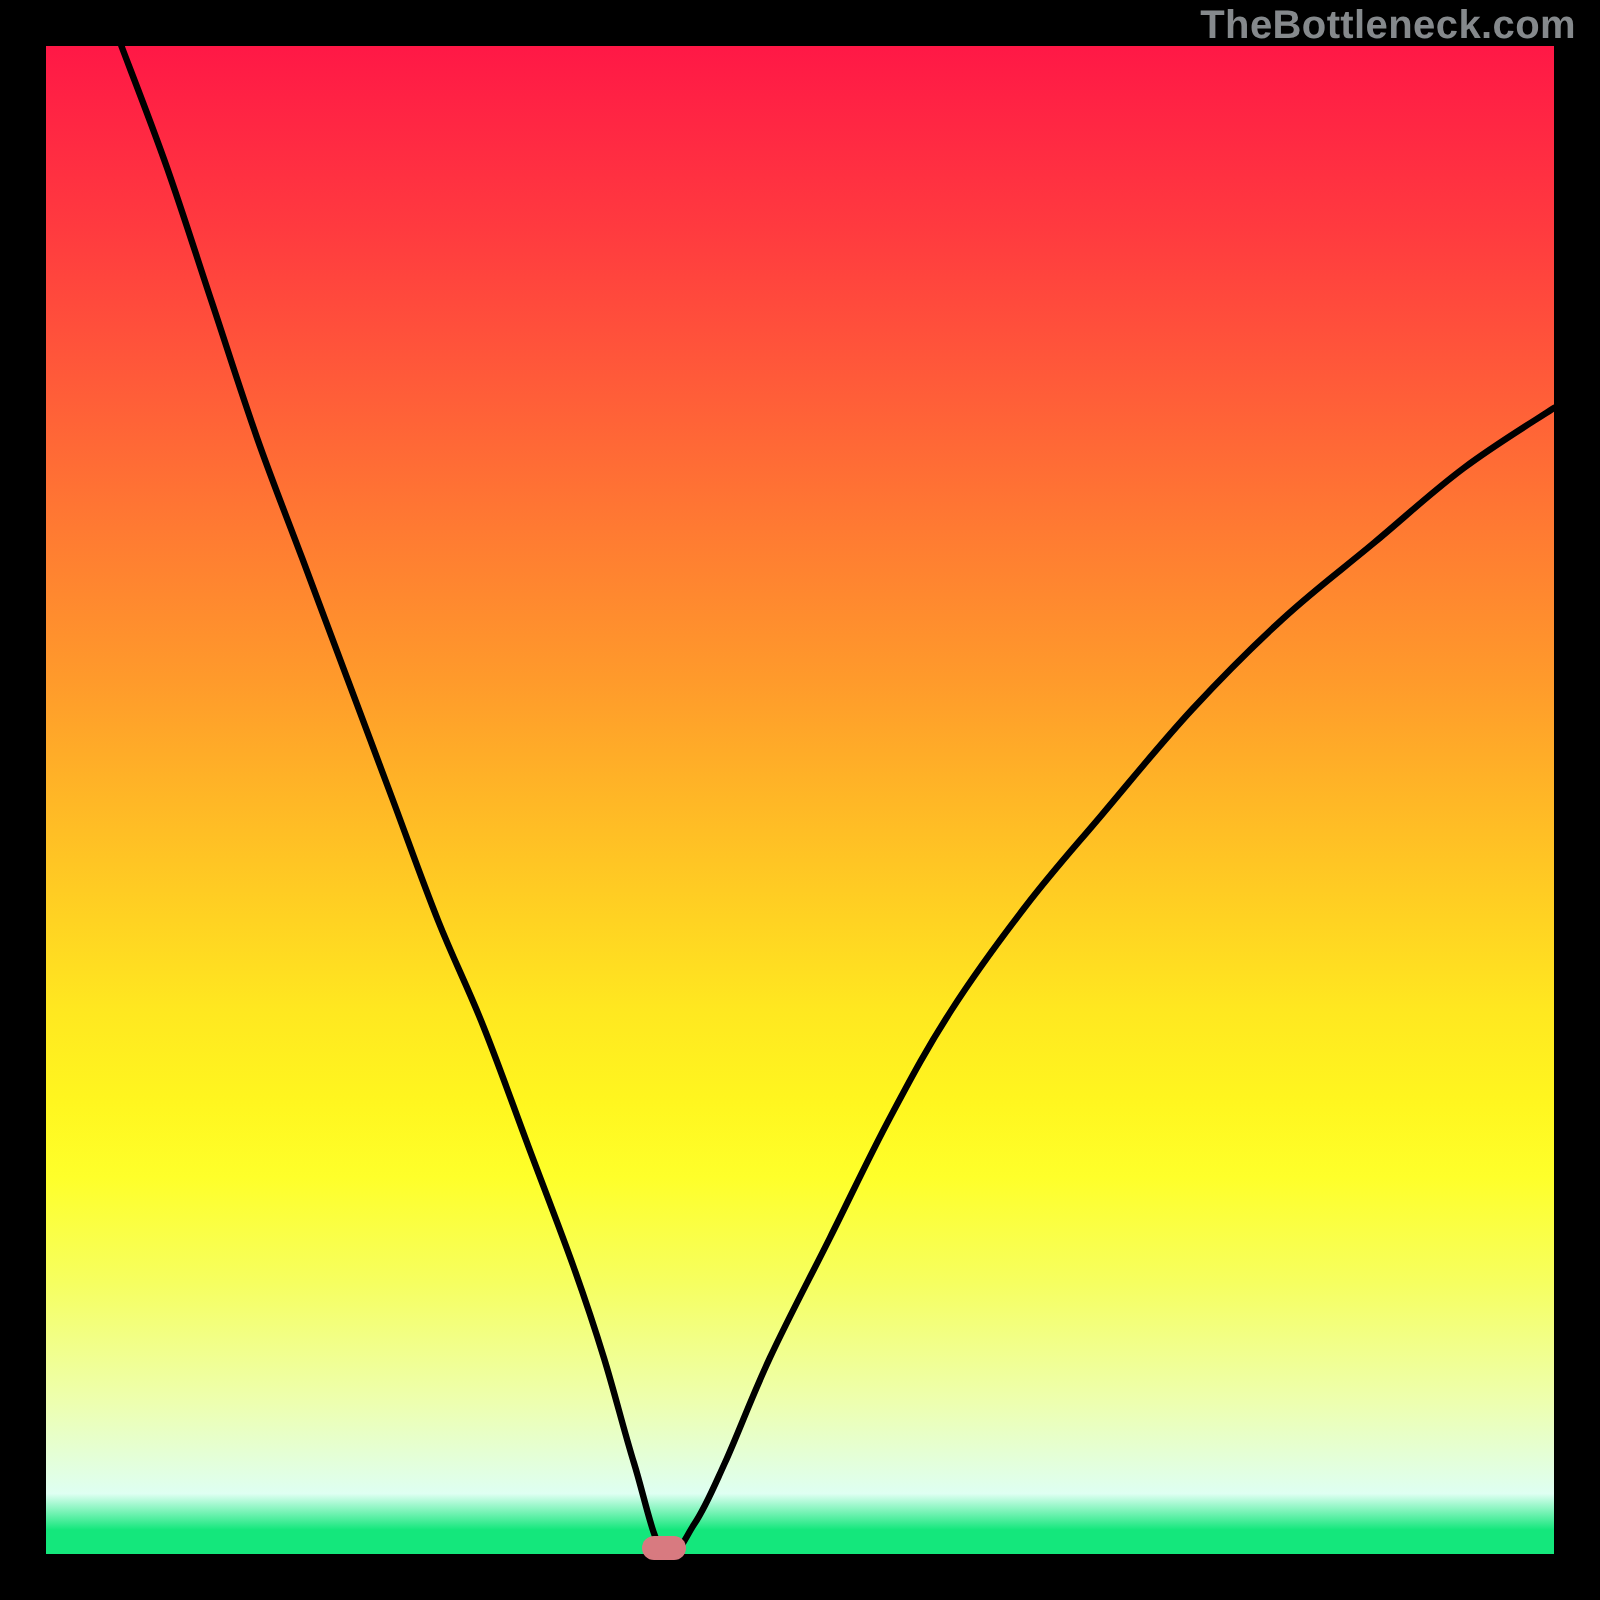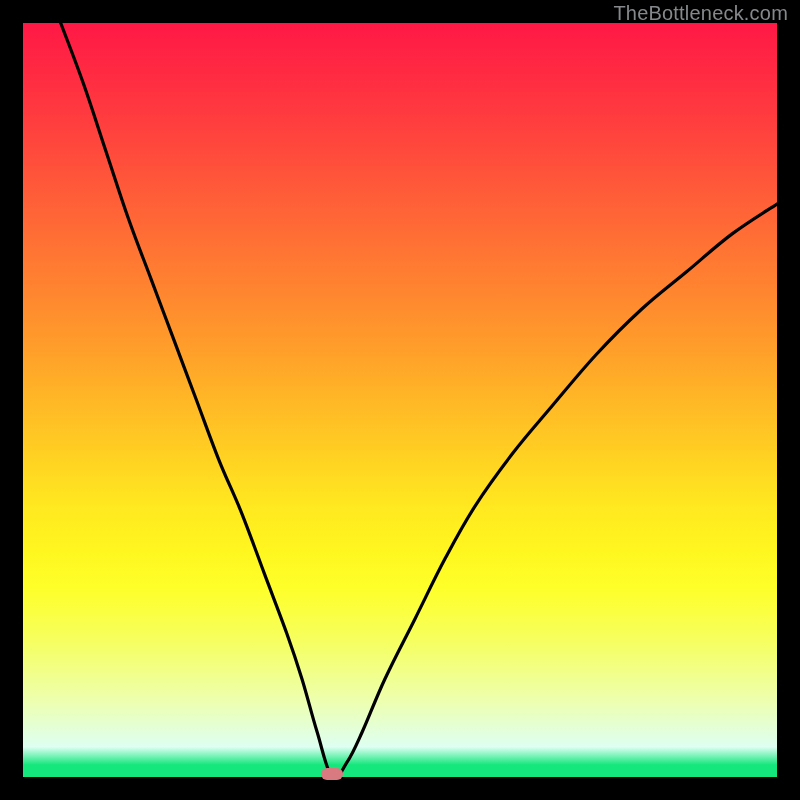--- a/index.html
+++ b/index.html
@@ -49,21 +49,21 @@
     background: #d87a80;
     transform: translate(-50%, -50%);
   }
   .watermark {
     position: absolute;
     top: 2px;
     right: 12px;
     font-family: Arial, Helvetica, sans-serif;
     font-size: 20px;
     color: #85898c;
-    font-weight: 400;
+    font-weight: 700;
     letter-spacing: 0.2px;
   }
 </style>
 </head>
 <body>
 <div class="frame">
 
   <div class="plot-area">
     <svg class="curve" viewBox="0 0 754 754" preserveAspectRatio="none">
       <path id="curvePath" fill="none" stroke="#000" stroke-width="3.2" stroke-linecap="round" stroke-linejoin="round" d="M 37.70 0.00 C 41.77 10.86, 52.18 37.25, 60.32 60.32 C 68.46 83.39, 74.80 103.75, 82.94 128.18 C 91.08 152.61, 97.42 172.97, 105.56 196.04 C 113.70 219.11, 120.04 234.64, 128.18 256.36 C 136.32 278.08, 142.66 294.96, 150.80 316.68 C 158.94 338.40, 165.28 355.28, 173.42 377.00 C 181.56 398.72, 187.90 416.96, 196.04 437.32 C 204.18 457.68, 210.52 469.74, 218.66 490.10 C 226.80 510.46, 233.14 528.70, 241.28 550.42 C 249.42 572.14, 257.11 591.74, 263.90 610.74 C 270.69 629.74, 273.55 638.34, 278.98 655.98 C 284.41 673.62, 288.63 691.12, 294.06 708.76 C 299.49 726.40, 303.71 748.57, 309.14 754.00 C 314.57 759.43, 318.79 747.06, 324.22 738.92 C 329.65 730.78, 332.51 723.69, 339.30 708.76 C 346.09 693.83, 352.42 676.34, 361.92 655.98 C 371.42 635.62, 381.22 617.38, 392.08 595.66 C 402.94 573.94, 411.38 555.70, 422.24 535.34 C 433.10 514.98, 440.19 501.56, 452.40 482.56 C 464.61 463.56, 476.53 447.42, 490.10 429.78 C 503.67 412.14, 512.87 402.18, 527.80 384.54 C 542.73 366.90, 556.75 349.40, 573.04 331.76 C 589.33 314.12, 601.99 301.45, 618.28 286.52 C 634.57 271.59, 647.23 262.39, 663.52 248.82 C 679.81 235.25, 692.47 223.33, 708.76 211.12 C 725.05 198.91, 745.86 186.39, 754.00 180.96"></path>

